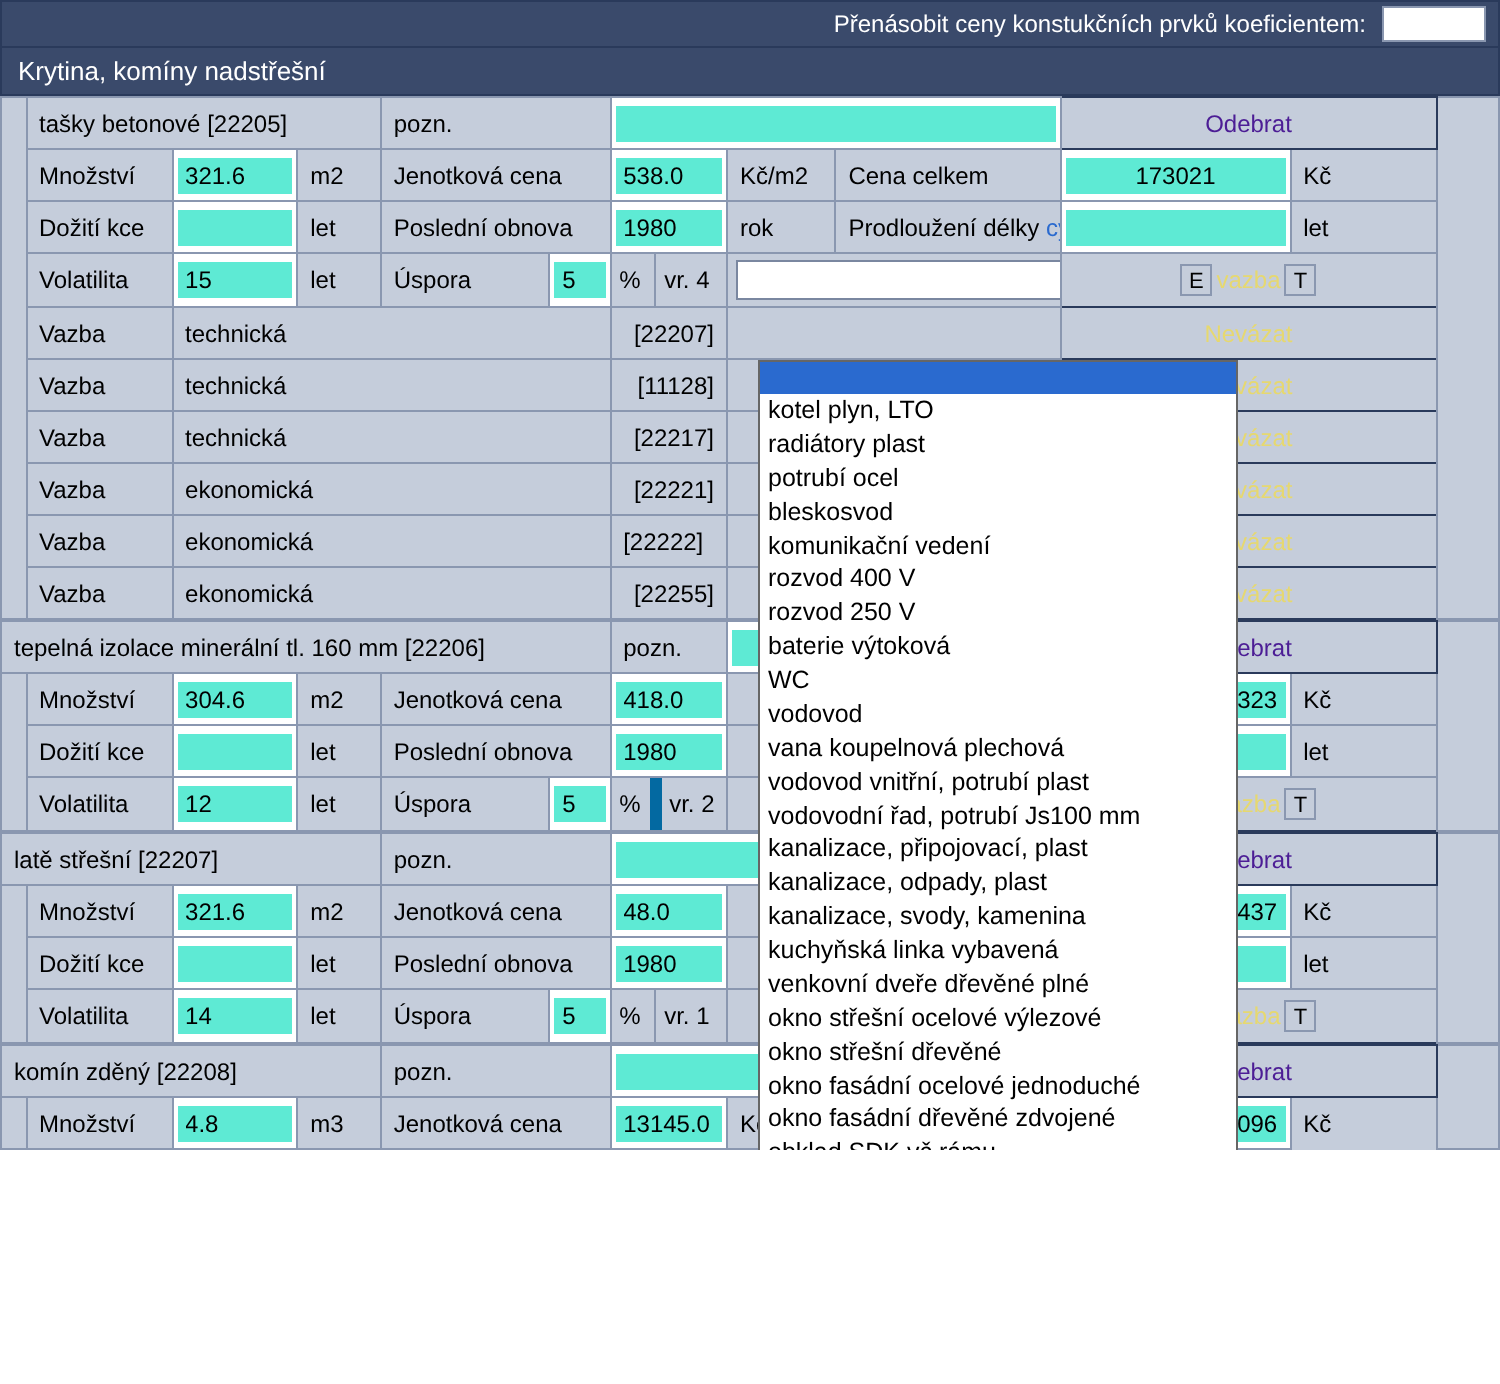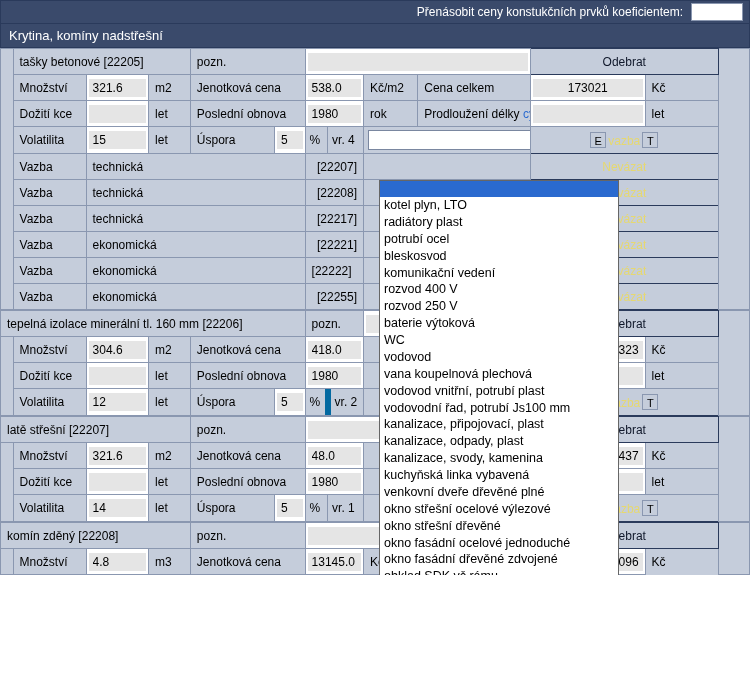--- a/index.html
+++ b/index.html
@@ -51,31 +51,31 @@
   }
   table.grid td.in {
     background: #fff;
     padding: 2px;
   }
   table.grid td.in input {
     width: 100%;
     border: none;
     font-size: 12px;
     padding: 2px 4px;
-    background: #e5e5e5;
+    background: #5eead4;
   }
   .btn {
     background: #3a4a6b;
     color: #e6d870;
     text-align: center;
     cursor: pointer;
   }
   .btn-remove {
     background: #3a4a6b;
-    color: #0f172a;
+    color: #4c1d95;
     text-align: center;
     font-weight: normal;
   }
   .sq {
     display: inline-block;
     background: #c5cddb;
     color: #000;
     width: 16px;
     height: 16px;
     line-height: 16px;
@@ -208,21 +208,21 @@
 <tr>
           <td>Vazba</td>
           <td colspan="3">technická</td>
           <td style="text-align:right">[22207]</td>
           <td colspan="3"></td>
           <td colspan="2" class="btn" style="border:1px solid #2a3a5b">Nevázat</td>
         </tr>
 <tr>
           <td>Vazba</td>
           <td colspan="3">technická</td>
-          <td style="text-align:right">[22208]</td>
+          <td style="text-align:right">[11128]</td>
           <td colspan="3"></td>
           <td colspan="2" class="btn" style="border:1px solid #2a3a5b">Nevázat</td>
         </tr>
 <tr>
           <td>Vazba</td>
           <td colspan="3">technická</td>
           <td style="text-align:right">[22217]</td>
           <td colspan="3"></td>
           <td colspan="2" class="btn" style="border:1px solid #2a3a5b">Nevázat</td>
         </tr>

